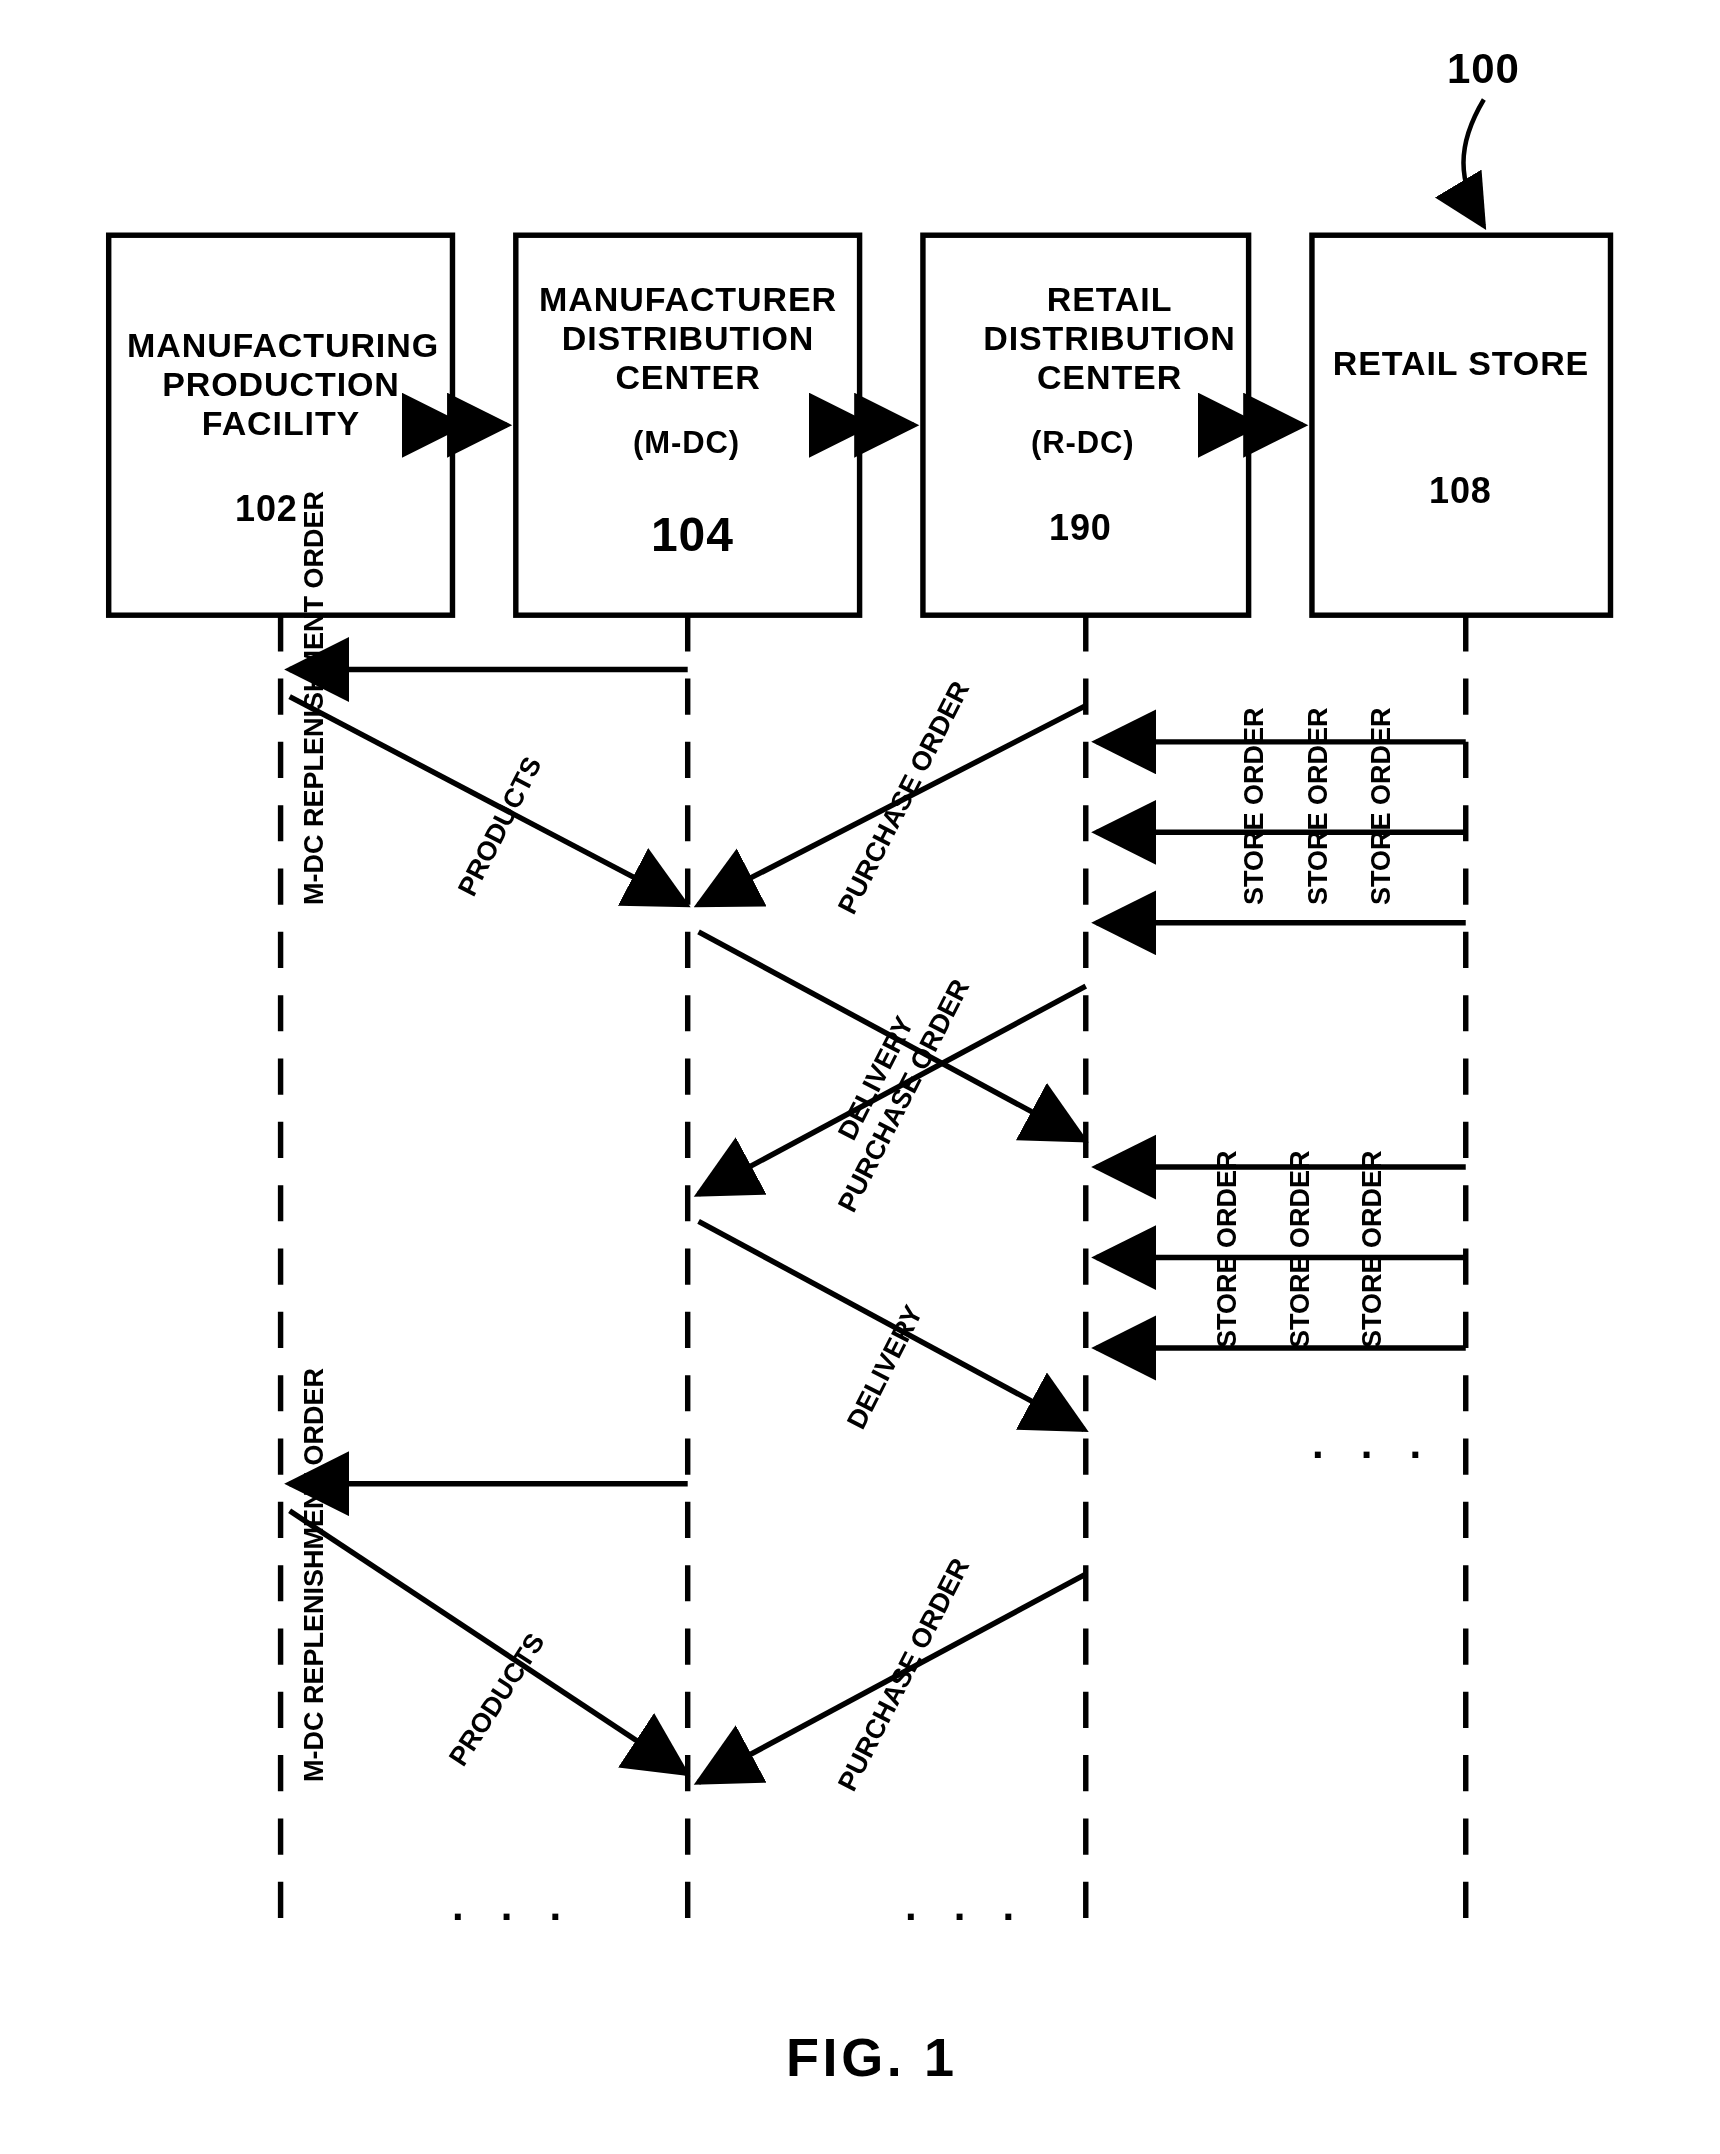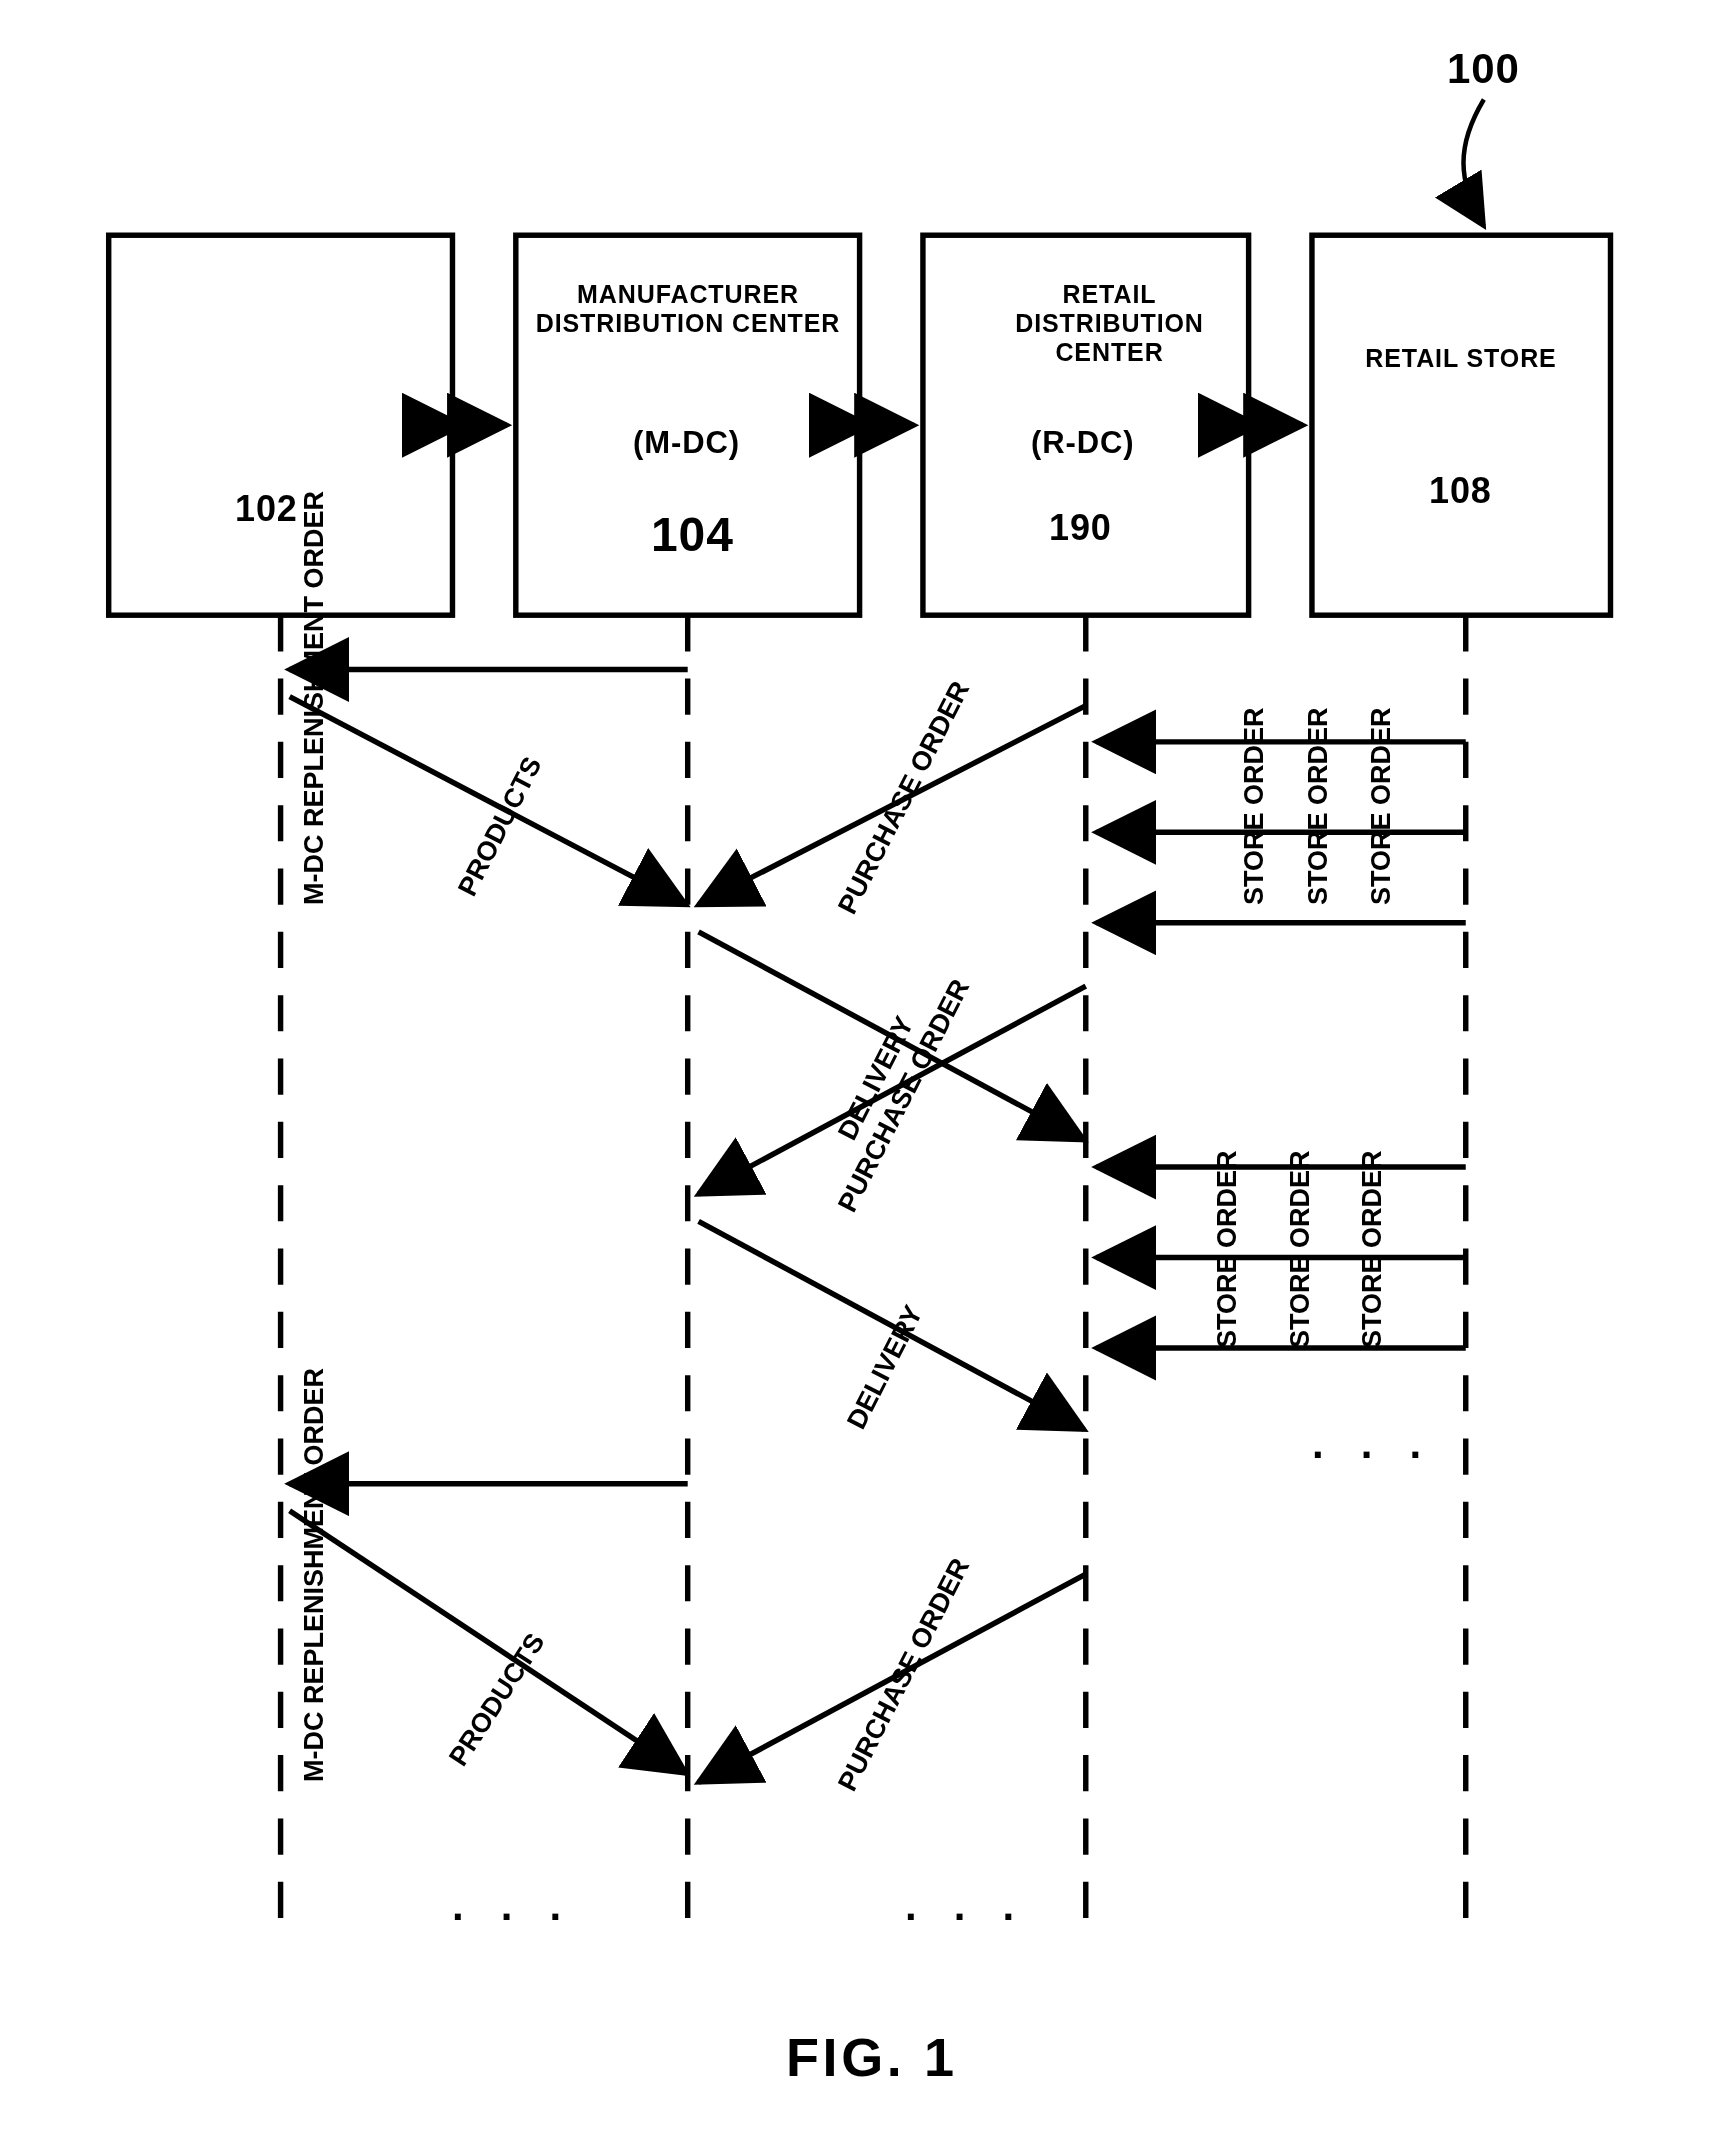--- a/index.html
+++ b/index.html
@@ -13,21 +13,21 @@
     width: 1502px;
     height: 2155px;
     padding-left: 40px;
   }
   svg {
     position: absolute;
     top: 0; left: 0;
   }
   .lbl {
     position: absolute;
-    font-size: 25px;
+    font-size: 34px;
     color: #000;
     text-align: center;
     line-height: 1.15;
     font-weight: 600;
     letter-spacing: 0.9px;
   }
   .upper { text-transform: uppercase; }
   .vlabel {
     position: absolute;
     transform-origin: 0 0;
@@ -95,20 +95,21 @@
 
   <line x1="760" y1="1640" x2="320" y2="1640" stroke="#000" stroke-width="6" marker-end="url(#ah)"></line>
   <line x1="320" y1="1670" x2="758" y2="1960" stroke="#000" stroke-width="6" marker-end="url(#ah)"></line>
 
   <line x1="1200" y1="1740" x2="772" y2="1970" stroke="#000" stroke-width="6" marker-end="url(#ah)"></line>
 
 </svg>
 
 <div class="lbl" style="left:1447px; top:45px; font-size:42px;">100</div>
 
+<div class="lbl upper" style="left:127px; top:326px; width:308px;">MANUFACTURING PRODUCTION FACILITY</div>
 <div class="lbl" style="left:235px; top:488px; font-size:36px;">102</div>
 
 <div class="lbl upper" style="left:534px; top:280px; width:308px;">MANUFACTURER DISTRIBUTION CENTER</div>
 <div class="lbl" style="left:633px; top:425px; font-size:31px;">(M-DC)</div>
 <div class="lbl" style="left:651px; top:507px; font-size:48px;">104</div>
 
 <div class="lbl upper" style="left:965px; top:280px; width:289px;">RETAIL DISTRIBUTION CENTER</div>
 <div class="lbl" style="left:1031px; top:425px; font-size:31px;">(R-DC)</div>
 <div class="lbl" style="left:1049px; top:507px; font-size:36px;">190</div>
 

